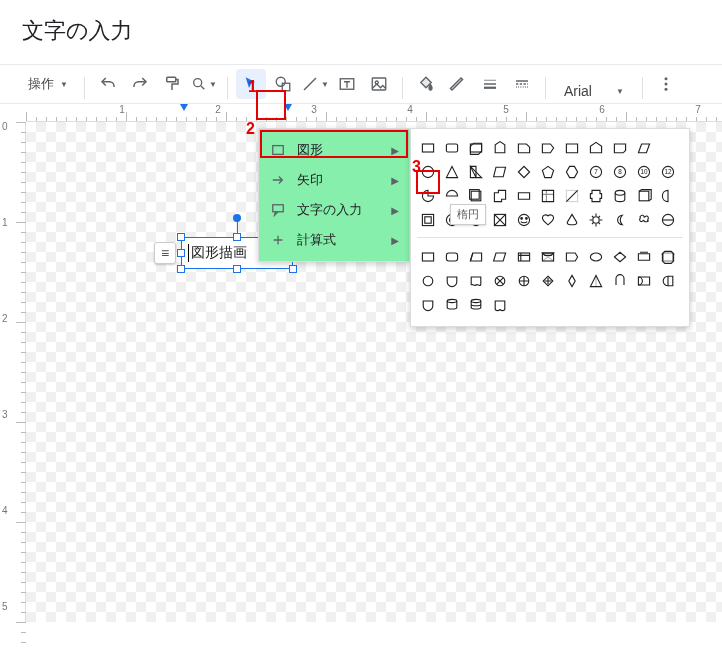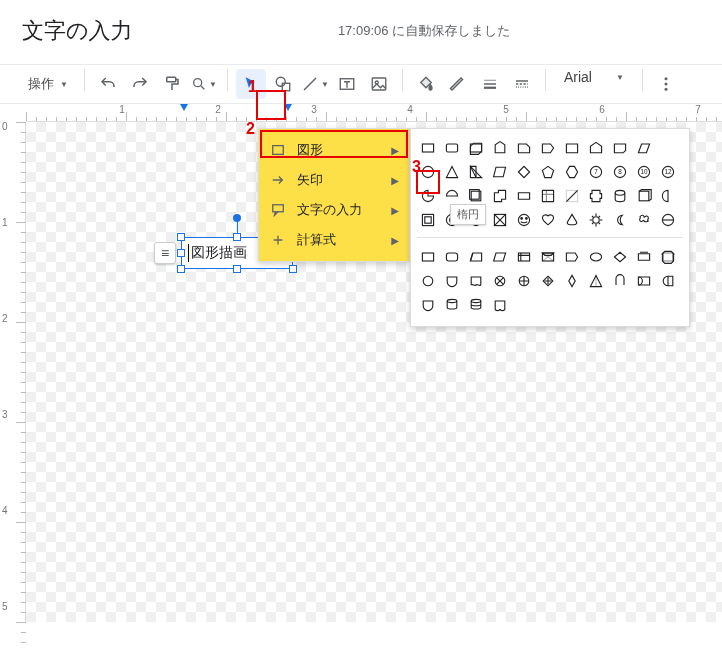--- a/index.html
+++ b/index.html
@@ -1,21 +1,21 @@
 <!DOCTYPE html>
 <html><head>
 <meta charset="utf-8">
 <style>
 * { box-sizing: border-box; margin: 0; padding: 0; }
 body { font-family: Arial, "Helvetica Neue", sans-serif; background: #fff; width: 722px; height: 656px; overflow: hidden; position: relative; }
 .header { display: flex; align-items: center; padding: 16px 22px 10px; gap: 16px; }
 .title { font-size: 22px; color: #202124; flex: 0 0 auto; }
 .save-status { font-size: 13px; color: #5f6368; flex: 1; text-align: center; }
 .save-btn { background: #1a73e8; color: #fff; border: none; border-radius: 4px; font-size: 14px; padding: 10px 20px; cursor: pointer; }
-.toolbar { display: flex; align-items: flex-start; gap: 2px; padding: 4px 20px; border-top: 1px solid #e8eaed; border-bottom: 1px solid #e8eaed; margin-top: 8px; position: relative; }
+.toolbar { display: flex; align-items: flex-end; gap: 2px; padding: 4px 20px; border-top: 1px solid #e8eaed; border-bottom: 1px solid #e8eaed; margin-top: 8px; position: relative; }
 .tool-btn { width: 30px; height: 30px; display: flex; align-items: center; justify-content: center; border: none; background: transparent; cursor: pointer; border-radius: 4px; color: #444; position: relative; }
 .tool-btn.wide { width: auto; padding: 0 8px; gap: 4px; font-size: 13px; color: #444; }
 .tool-btn.active { background: #e8f0fe; color: #1a73e8; }
 .sep { width: 1px; height: 22px; background: #e0e0e0; margin: 0 6px; }
 .dropdown-arrow { font-size: 8px; margin-left: 2px; color: #5f6368; }
 .font-select { display: flex; align-items: center; padding: 0 10px; min-width: 80px; font-size: 14px; color: #444; cursor: pointer; }
 .canvas-area { position: relative; background: #fff; margin-left: 0; }
 .ruler-h { height: 18px; margin-left: 26px; background: #fff; border-bottom: 1px solid #ddd; position: relative; overflow: hidden; }
 .ruler-h .tick { position: absolute; top: 0; width: 1px; background: #bbb; }
 .ruler-h .tick.major { height: 10px; top: 8px; }
@@ -37,39 +37,38 @@
 .ruler-marker-h { position: absolute; top: 0; width: 0; height: 0; border-left: 4px solid transparent; border-right: 4px solid transparent; border-top: 7px solid #1a73e8; transform: translateX(-4px); }
 .text-box { position: absolute; top: 115px; left: 155px; width: 112px; height: 32px; border: 1.5px solid #1a73e8; background: #fff; display: flex; align-items: center; padding: 4px 6px; font-size: 14px; color: #202124; }
 .text-box .cursor-caret { width:1px; height:18px; background:#000; margin-right:2px; }
 .sel-handle { position: absolute; width: 8px; height: 8px; background: #fff; border: 1.5px solid #1a73e8; }
 .sel-handle.tl { top:-5px; left:-5px; } .sel-handle.tm { top:-5px; left:50%; margin-left:-4px; } .sel-handle.tr { top:-5px; right:-5px; }
 .sel-handle.ml { top:50%; left:-5px; margin-top:-4px; } .sel-handle.mr { top:50%; right:-5px; margin-top:-4px; }
 .sel-handle.bl { bottom:-5px; left:-5px; } .sel-handle.bm { bottom:-5px; left:50%; margin-left:-4px; } .sel-handle.br { bottom:-5px; right:-5px; }
 .rotate-handle { position:absolute; top:-24px; left:50%; width:8px; height:8px; background:#1a73e8; border-radius:50%; margin-left:-4px; }
 .rotate-line { position:absolute; top:-18px; left:50%; width:1px; height:14px; background:#1a73e8; }
 .move-handle { position:absolute; left:-28px; top:50%; width:22px; height:22px; margin-top:-11px; background:#fff; border:1px solid #ccc; border-radius:3px; display:flex; align-items:center; justify-content:center; font-size:14px; color:#555; box-shadow:0 1px 2px rgba(0,0,0,.2); }
-.menu { position: absolute; top: 128px; left: 258px; width: 152px; background: #fde047; border: 1px solid #dadce0; box-shadow: 0 2px 6px rgba(0,0,0,.2); z-index: 20; padding: 6px 0; }
+.menu { position: absolute; top: 128px; left: 258px; width: 152px; background: #86efac; border: 1px solid #dadce0; box-shadow: 0 2px 6px rgba(0,0,0,.2); z-index: 20; padding: 6px 0; }
 .menu-item { display:flex; align-items:center; padding: 6px 10px; font-size: 13px; color:#202124; cursor:pointer; gap:10px; }
 .menu-item .mi-icon { width:18px; display:flex; align-items:center; justify-content:center; color:#5f6368; }
 .menu-item .mi-arrow { margin-left:auto; font-size:10px; color:#5f6368; }
 .shape-panel { position:absolute; top:128px; left:410px; width:280px; background:#fff; border:1px solid #dadce0; box-shadow:0 2px 6px rgba(0,0,0,.2); z-index:20; padding:8px 6px; }
 .shape-row { display:flex; gap:2px; margin-bottom:2px; }
 .shape-divider { height:1px; background:#e0e0e0; margin:6px 0; }
 .shape-cell { width:22px; height:22px; display:flex; align-items:center; justify-content:center; cursor:pointer; border-radius:2px; }
 .shape-cell svg { width:16px; height:16px; }
 .tooltip { position:absolute; top:204px; left:450px; background:#fff; border:1px solid #ccc; padding:2px 6px; font-size:11px; color:#555; z-index:25; box-shadow:0 1px 2px rgba(0,0,0,.15); }
 .ann { position:absolute; z-index:30; color:#e60000; font-weight:bold; font-size:16px; }
 .ann-box { position:absolute; z-index:29; border:2px solid #e60000; }
 </style>
 </head>
 <body>
 
 <div class="header">
   <div class="title">文字の入力</div>
-  <div class="save-status">17:09:06 に自動保存しました</div>
 </div>
 
 <div class="toolbar">
   <button class="tool-btn wide">
     <span>操作</span>
     <span class="dropdown-arrow">▼</span>
   </button>
   <div class="sep"></div>
   <button class="tool-btn">
       <svg viewBox="0 0 24 24" width="18" height="18" fill="none" stroke="#5f6368" stroke-width="2">

